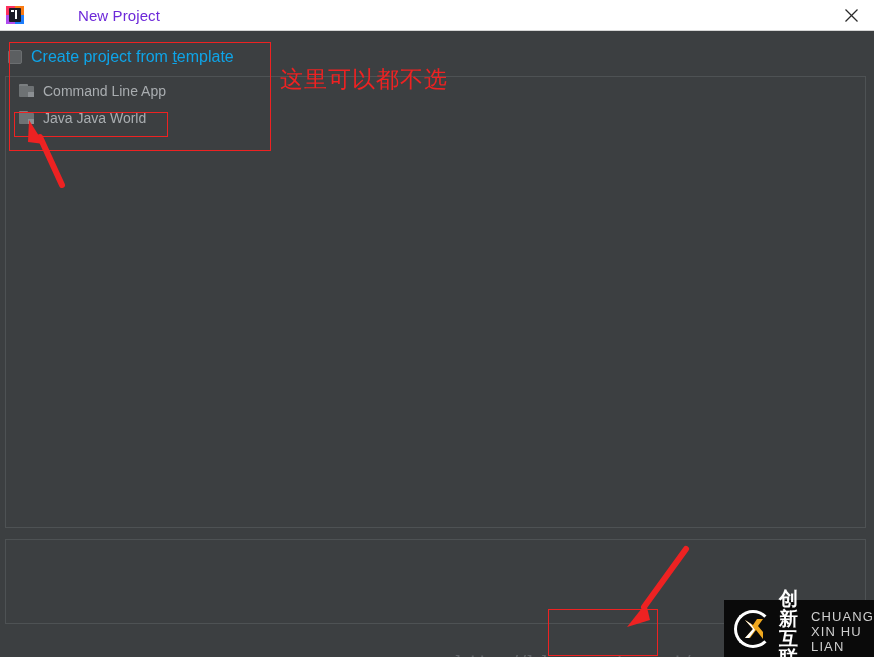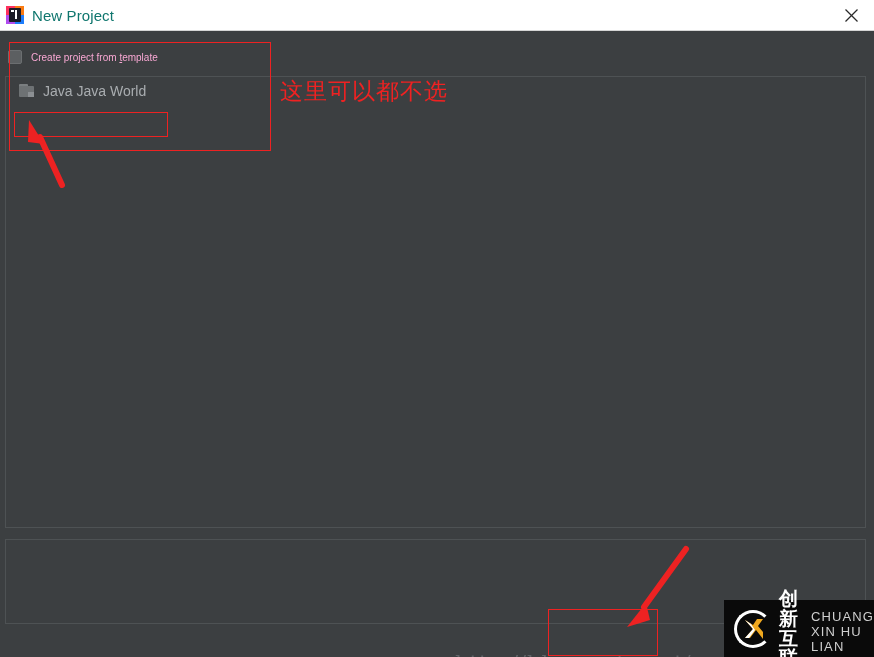--- a/index.html
+++ b/index.html
@@ -37,21 +37,21 @@
     position:absolute; left:3px; top:2px; width:12px; height:14px;
     background:#1a1a25; border-radius:1px;
   }
   .app-icon .badge::before {
     content:""; position:absolute; left:2px; top:2px; width:3px; height:2px; background:#fff;
   }
   .app-icon .badge::after {
     content:""; position:absolute; left:6px; top:2px; width:2px; height:9px; background:#fff;
   }
   .title-text {
-    font-size: 15px; color: #0f766e; letter-spacing: .1px;
+    font-size: 15px; color: #6d28d9; letter-spacing: .1px; margin-left: 46px;
   }
   .close-btn {
     position: absolute; right: 0; top: 0;
     width: 46px; height: 30px;
     display: flex; align-items: center; justify-content: center;
     color: #222; font-size: 17px; line-height: 1;
     cursor: pointer;
   }
   .close-btn svg { display:block; }
 
@@ -71,21 +71,21 @@
   .checkbox {
     width: 14px; height: 14px;
     background: #5c5f61;
     border: 1px solid #6b6e70;
     border-radius: 2px;
     margin-right: 9px;
     flex: 0 0 auto;
     cursor: pointer;
   }
   .template-label {
-    font-size: 10px; color: #f9a8d4; white-space: nowrap;
+    font-size: 16px; color: #0ea5e9; white-space: nowrap;
   }
   .template-label .mn { text-decoration: underline; }
 
   
   .list-panel {
     position: absolute; left: 5px; top: 45px;
     width: 861px; height: 452px;
     background: #3c3f41;
     border: 1px solid #4e5254;
   }
@@ -146,21 +146,20 @@
   .rb-java     { left: 14px; top: 112px; width: 154px; height: 25px; }
   .rb-next     { left: 548px; top: 609px; width: 110px; height: 47px; }
 
   .anno-text {
     position: absolute;
     color: #ee2222;
     font-family: "DejaVu Sans", "Liberation Sans", sans-serif;
     font-size: 23px;
     white-space: nowrap;
     letter-spacing: 1px;
-    margin-top: 12px;
   }
   .anno-text-1 { left: 280px; top: 64px; }
   .anno-text-2 { left: 20px; top: 172px; }
 
   
   .watermark {
     position: absolute;
     left: 455px; top: 620px;
     font-family: "DejaVu Serif", "Liberation Serif", serif;
     font-size: 21px;
@@ -236,20 +235,27 @@
       <div class="checkbox"></div>
       <div class="template-label"><span>Create project from </span><span class="mn">t</span><span>emplate</span></div>
     </div>
 
     <div class="list-panel">
       <div class="list-item">
         <div class="folder-icon">
           <div class="tab"></div>
             <div class="body"></div>
         </div>
+        <div class="list-label">Command Line App</div>
+      </div>
+      <div class="list-item">
+        <div class="folder-icon">
+          <div class="tab"></div>
+            <div class="body"></div>
+        </div>
         <div class="list-label">Java Java World</div>
       </div>
     </div>
 
     <div class="detail-panel"></div>
 
     <div class="button-bar">
       
       
       

